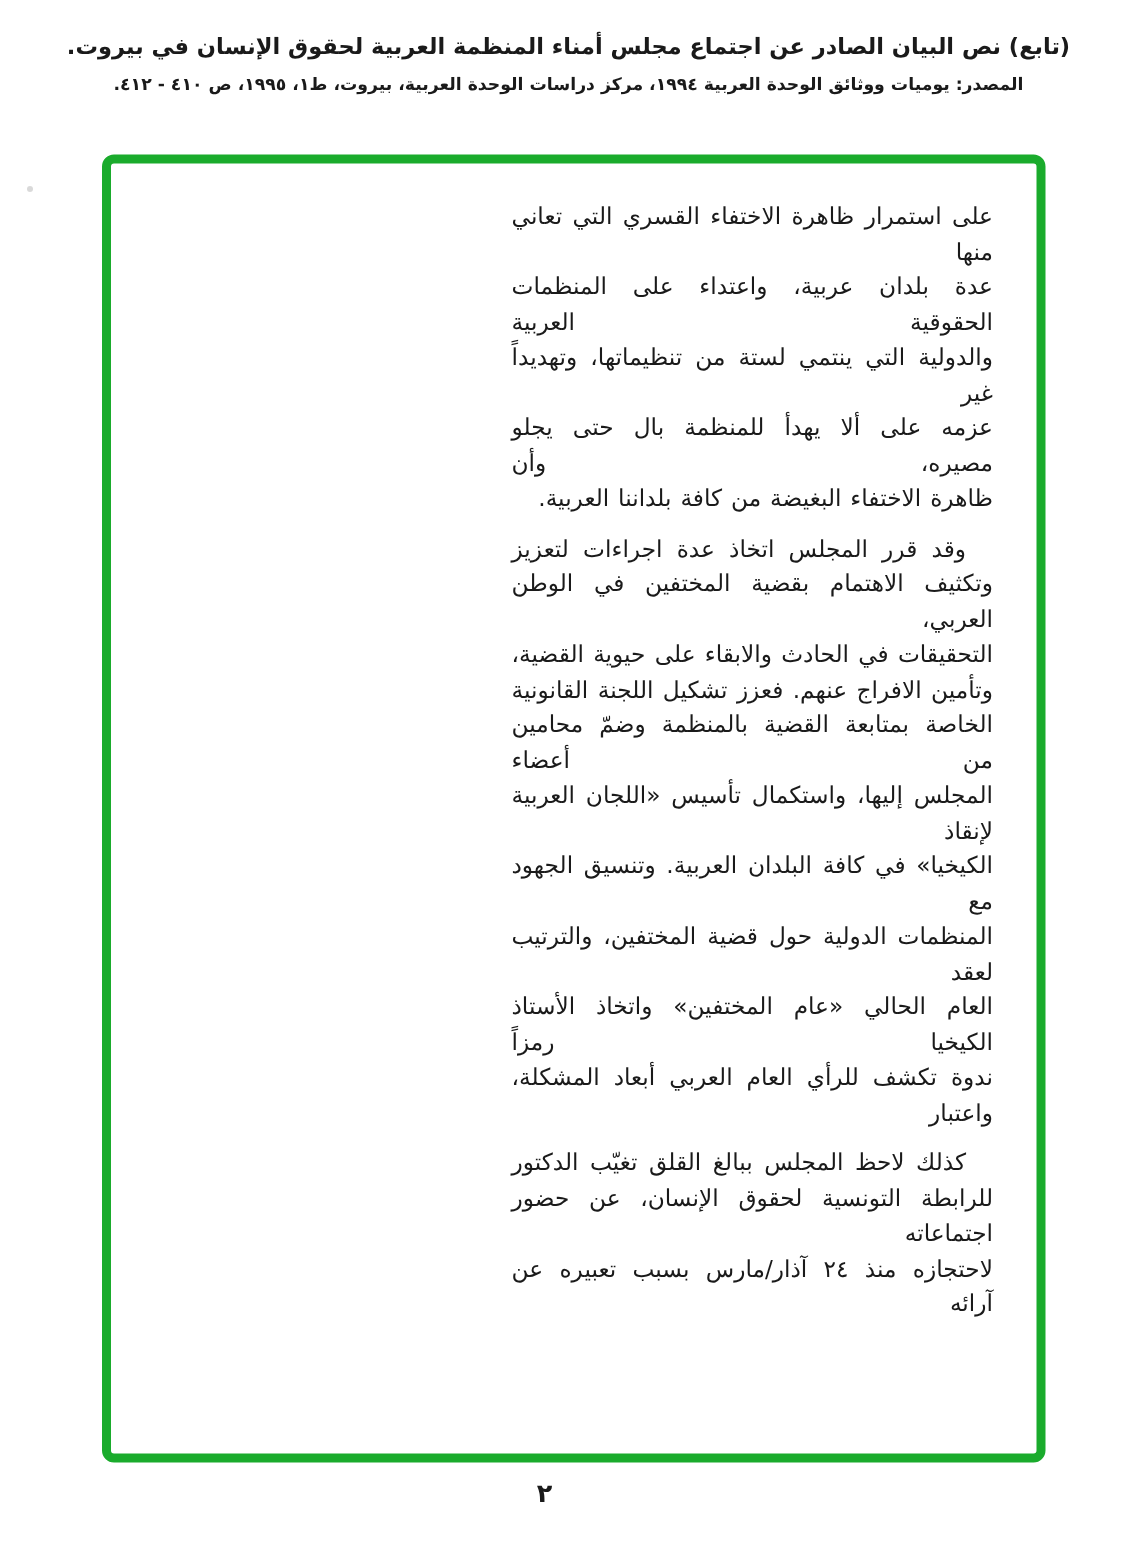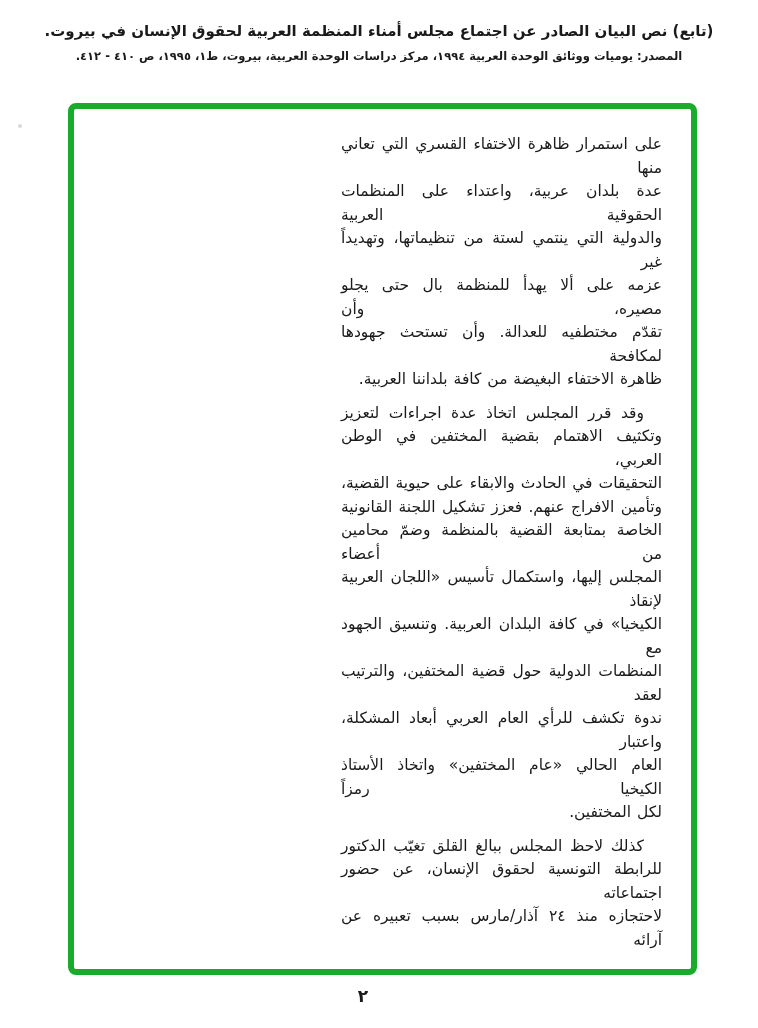--- a/index.html
+++ b/index.html
@@ -99,35 +99,33 @@
 
   <div class="scan-speck"></div>
 
   <div class="green-box">
     <div class="text-column">
         <div class="para">
           <div class="line">على استمرار ظاهرة الاختفاء القسري التي تعاني منها</div>
           <div class="line">عدة بلدان عربية، واعتداء على المنظمات الحقوقية العربية</div>
           <div class="line">والدولية التي ينتمي لستة من تنظيماتها، وتهديداً غير</div>
           <div class="line">عزمه على ألا يهدأ للمنظمة بال حتى يجلو مصيره، وأن</div>
-          <div class="line">تقدّم مختطفيه للعدالة. وأن تستحث جهودها لمكافحة</div>
           <div class="line last-right">ظاهرة الاختفاء البغيضة من كافة بلداننا العربية.</div>
         </div>
         <div class="para">
           <div class="line first-indent">وقد قرر المجلس اتخاذ عدة اجراءات لتعزيز</div>
           <div class="line">وتكثيف الاهتمام بقضية المختفين في الوطن العربي،</div>
           <div class="line">التحقيقات في الحادث والابقاء على حيوية القضية،</div>
           <div class="line">وتأمين الافراج عنهم. فعزز تشكيل اللجنة القانونية</div>
           <div class="line">الخاصة بمتابعة القضية بالمنظمة وضمّ محامين من أعضاء</div>
           <div class="line">المجلس إليها، واستكمال تأسيس «اللجان العربية لإنقاذ</div>
           <div class="line">الكيخيا» في كافة البلدان العربية. وتنسيق الجهود مع</div>
           <div class="line">المنظمات الدولية حول قضية المختفين، والترتيب لعقد</div>
+          <div class="line">العام الحالي «عام المختفين» واتخاذ الأستاذ الكيخيا رمزاً</div>
           <div class="line">ندوة تكشف للرأي العام العربي أبعاد المشكلة، واعتبار</div>
-          <div class="line">العام الحالي «عام المختفين» واتخاذ الأستاذ الكيخيا رمزاً</div>
-          <div class="line last-right">لكل المختفين.</div>
         </div>
         <div class="para">
           <div class="line first-indent">كذلك لاحظ المجلس ببالغ القلق تغيّب الدكتور</div>
           <div class="line">للرابطة التونسية لحقوق الإنسان، عن حضور اجتماعاته</div>
           <div class="line">لاحتجازه منذ ٢٤ آذار/مارس بسبب تعبيره عن آرائه</div>
         </div>
       </div>
   </div>
 
   <div class="page-number">٢</div>

